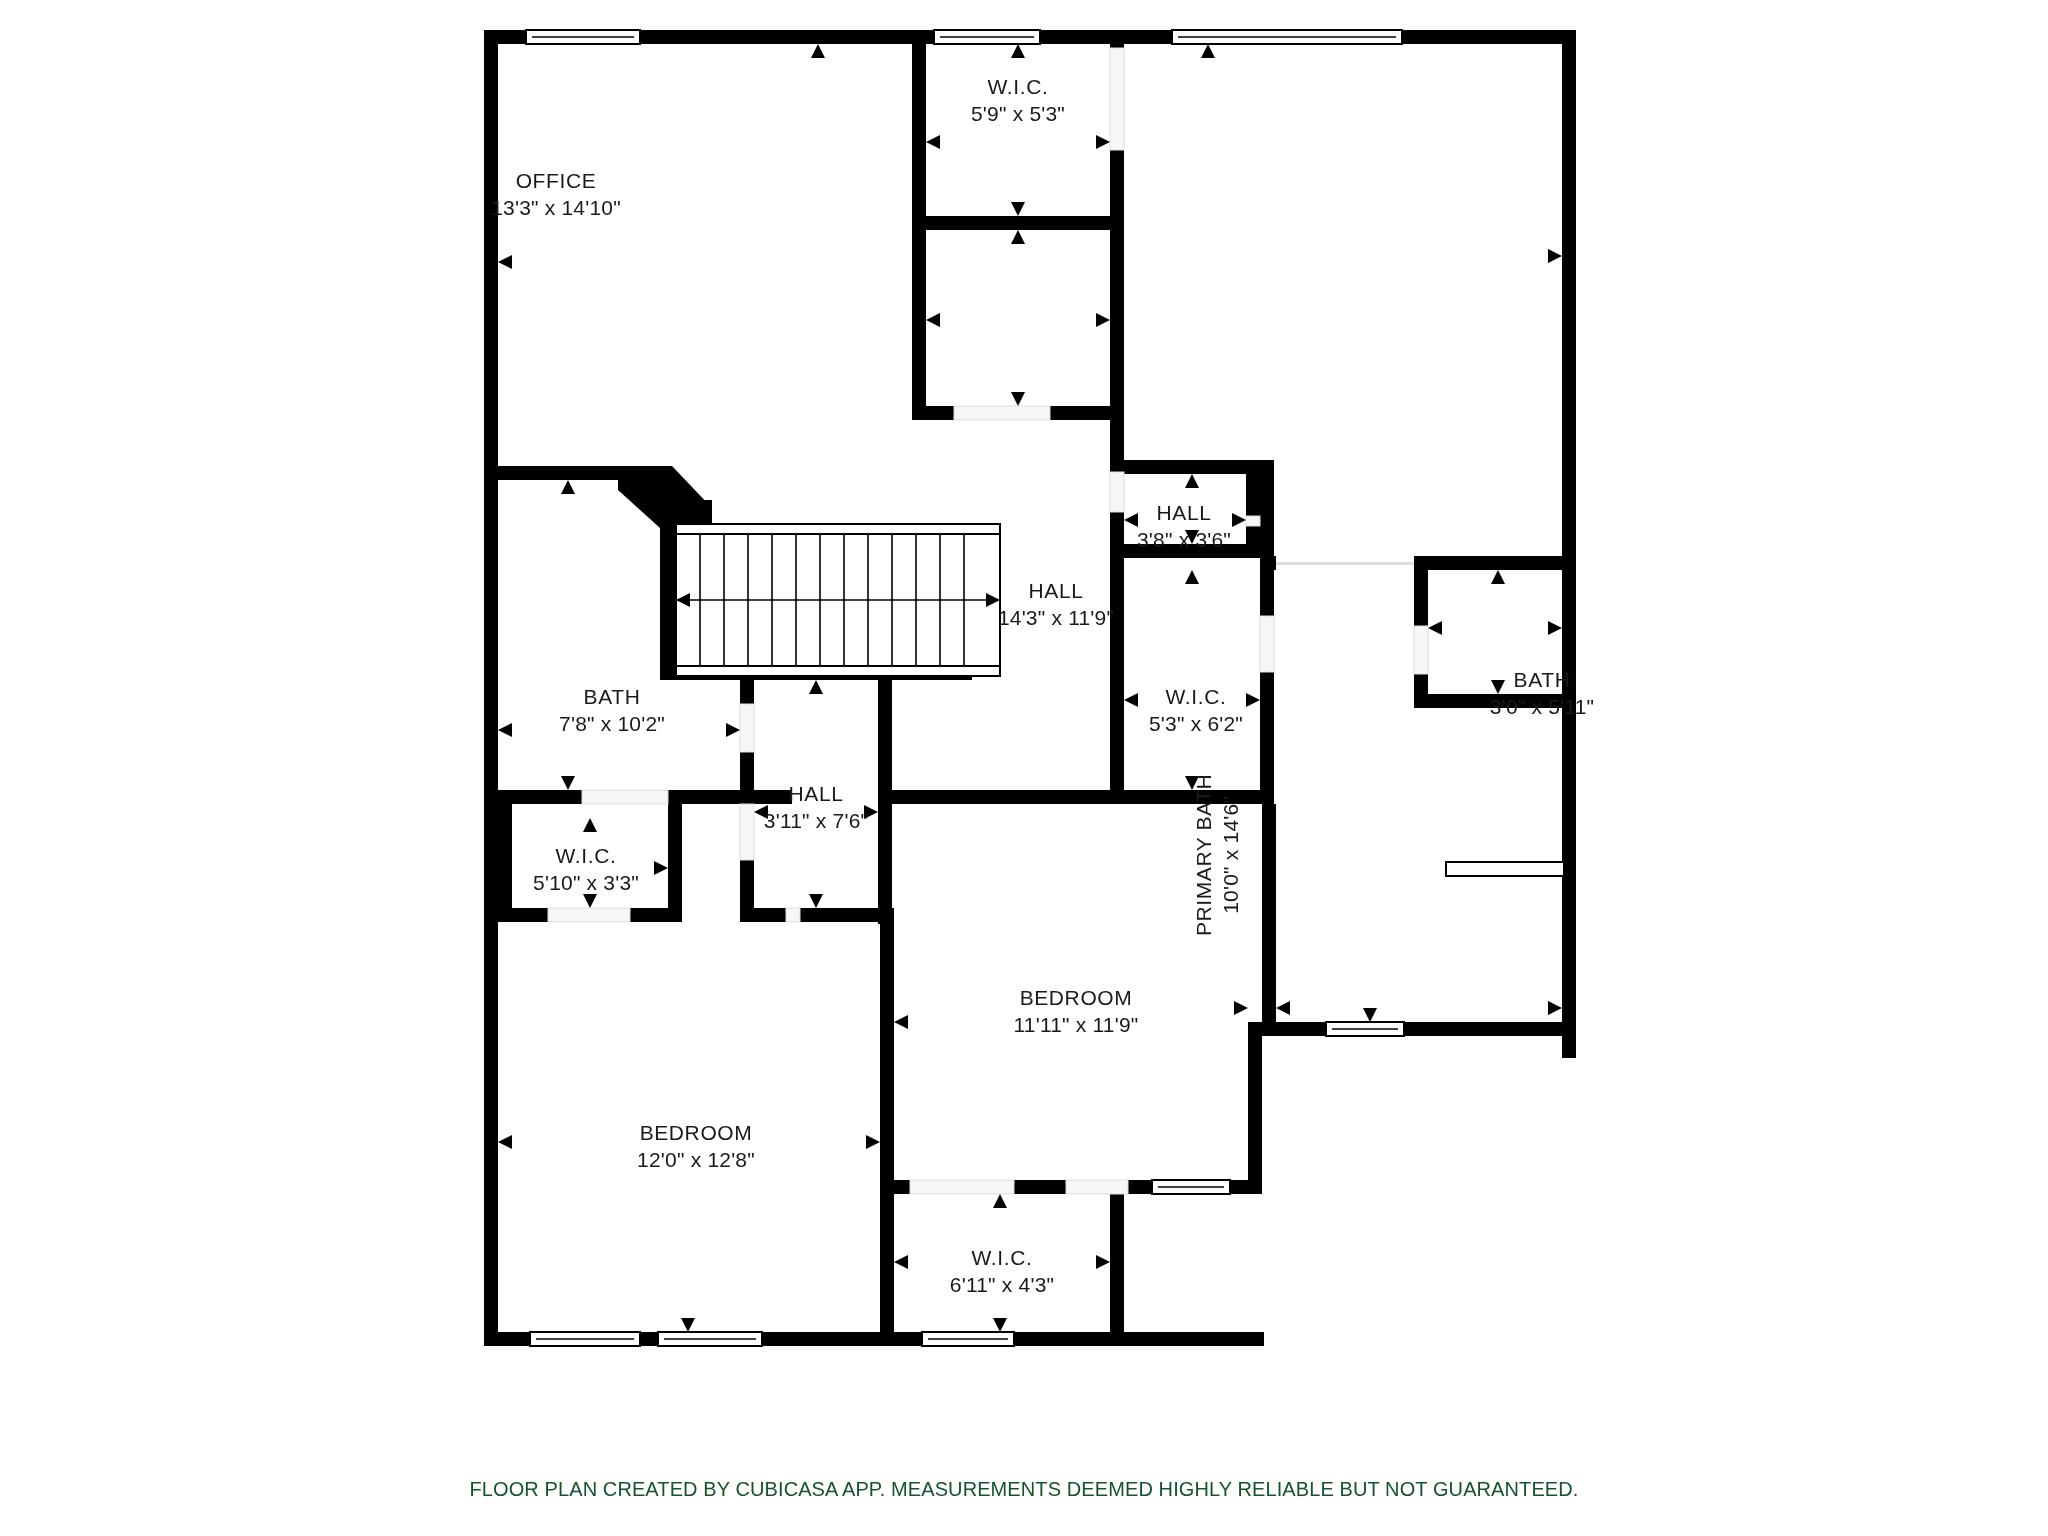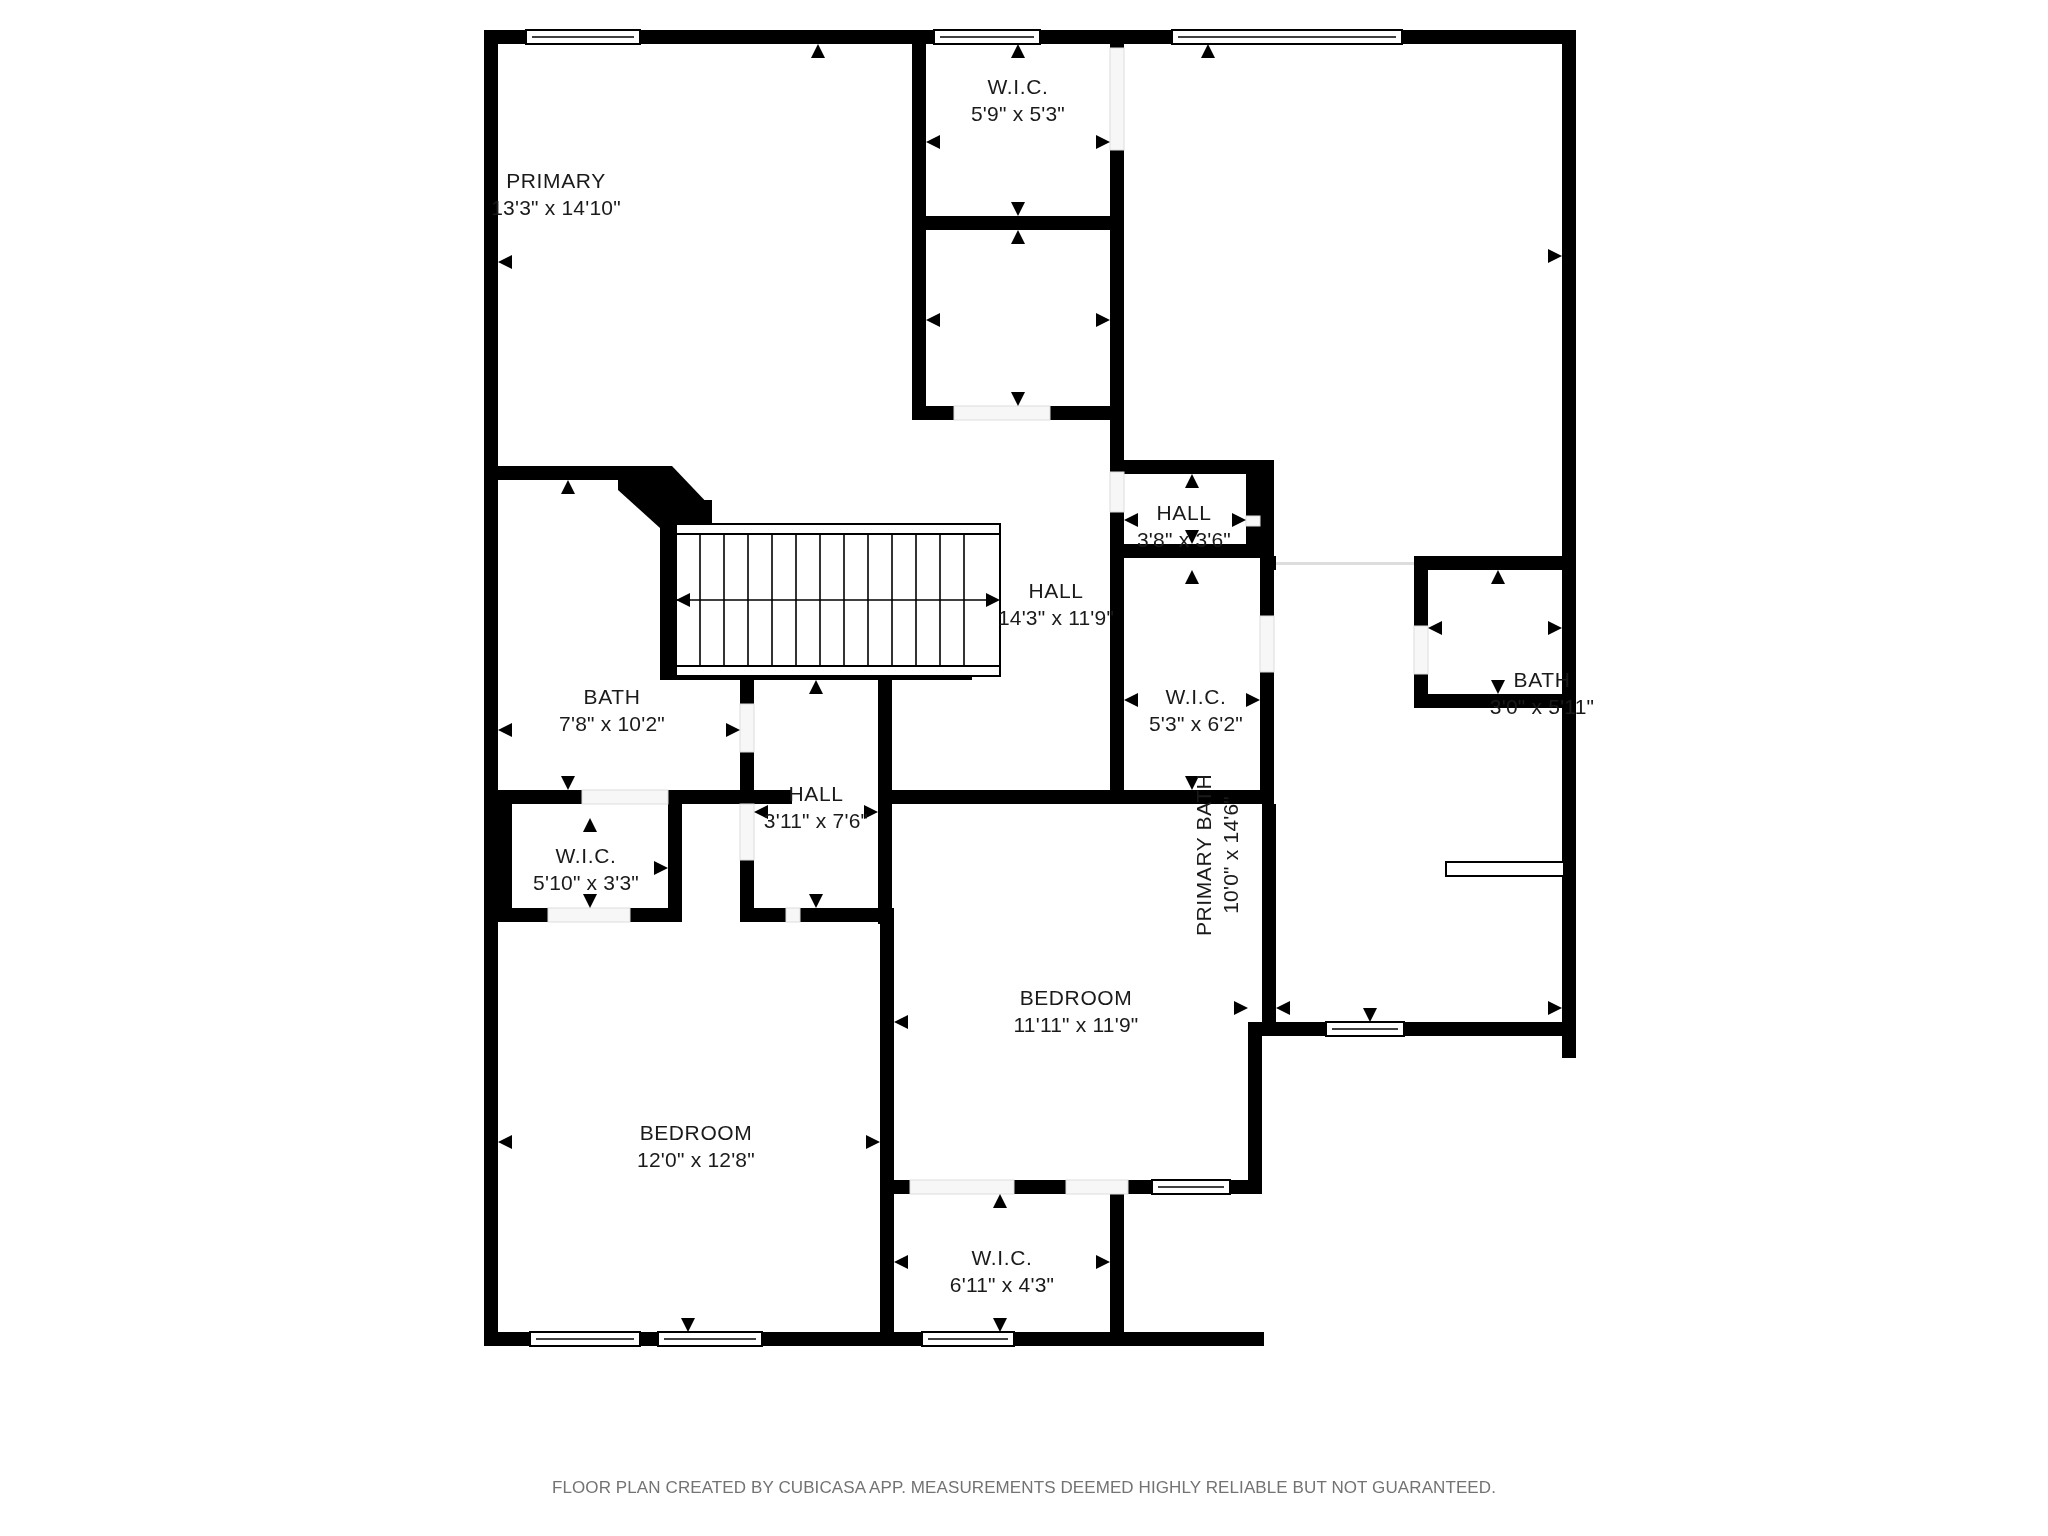--- a/index.html
+++ b/index.html
@@ -46,23 +46,23 @@
   .room-label.vertical {
     transform-origin: center center;
   }
   #footer-note {
     position: absolute;
     left: 0;
     top: 1478px;
     width: 2048px;
     text-align: center;
     font-family: "Liberation Sans", sans-serif;
-    font-size: 17px;
+    font-size: 20px;
     letter-spacing: 0.1px;
-    color: #737373;
+    color: #14532d;
     white-space: nowrap;
   }
 </style>
 </head>
 <body>
 
 <div id="plan-root">
 
   <svg id="plan-svg" viewBox="0 0 2048 1536">
 
@@ -329,21 +329,21 @@
 
       <polygon points="894,1262 908,1255 908,1269"></polygon>
       <polygon points="1110,1262 1096,1255 1096,1269"></polygon>
       <polygon points="1000,1194 993,1208 1007,1208"></polygon>
       <polygon points="1000,1332 993,1318 1007,1318"></polygon>
     </g>
 
   </svg>
 
   <div class="room-label" style="left:0; top:0; width:360px; transform: translate(376px, 168px);">
-    <span class="rl-name">PRIMARY</span>
+    <span class="rl-name">OFFICE</span>
     <span class="rl-dim">13'3" x 14'10"</span>
   </div>
 
   <div class="room-label" style="left:0; top:0; width:300px; transform: translate(868px, 74px);">
     <span class="rl-name">W.I.C.</span>
     <span class="rl-dim">5'9" x 5'3"</span>
   </div>
 
 
 

